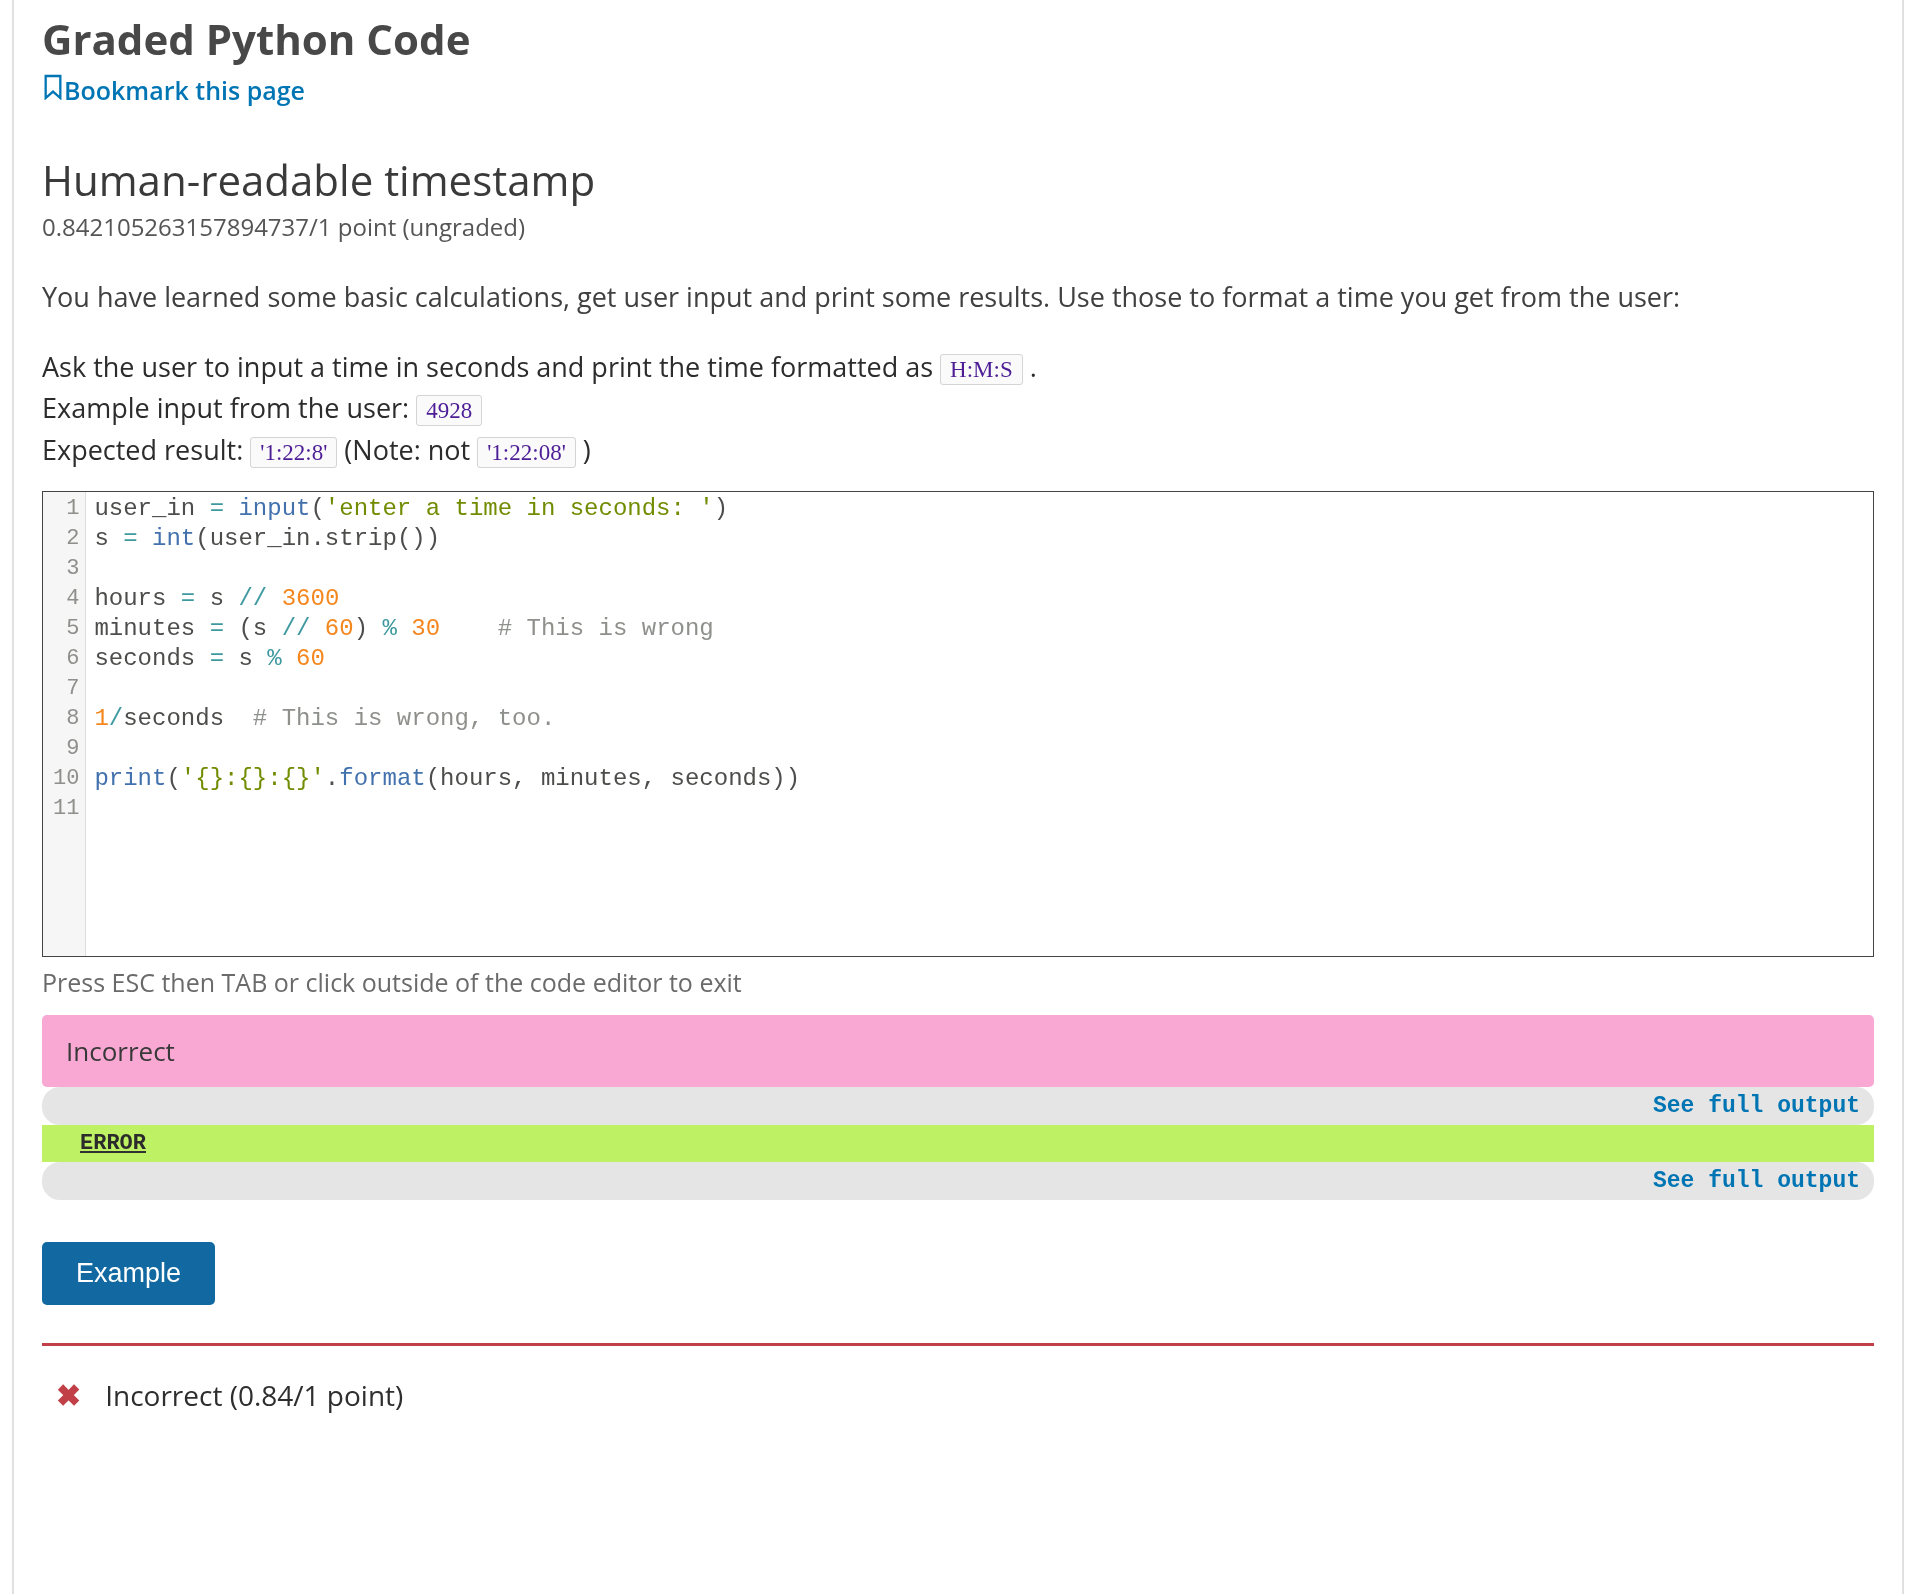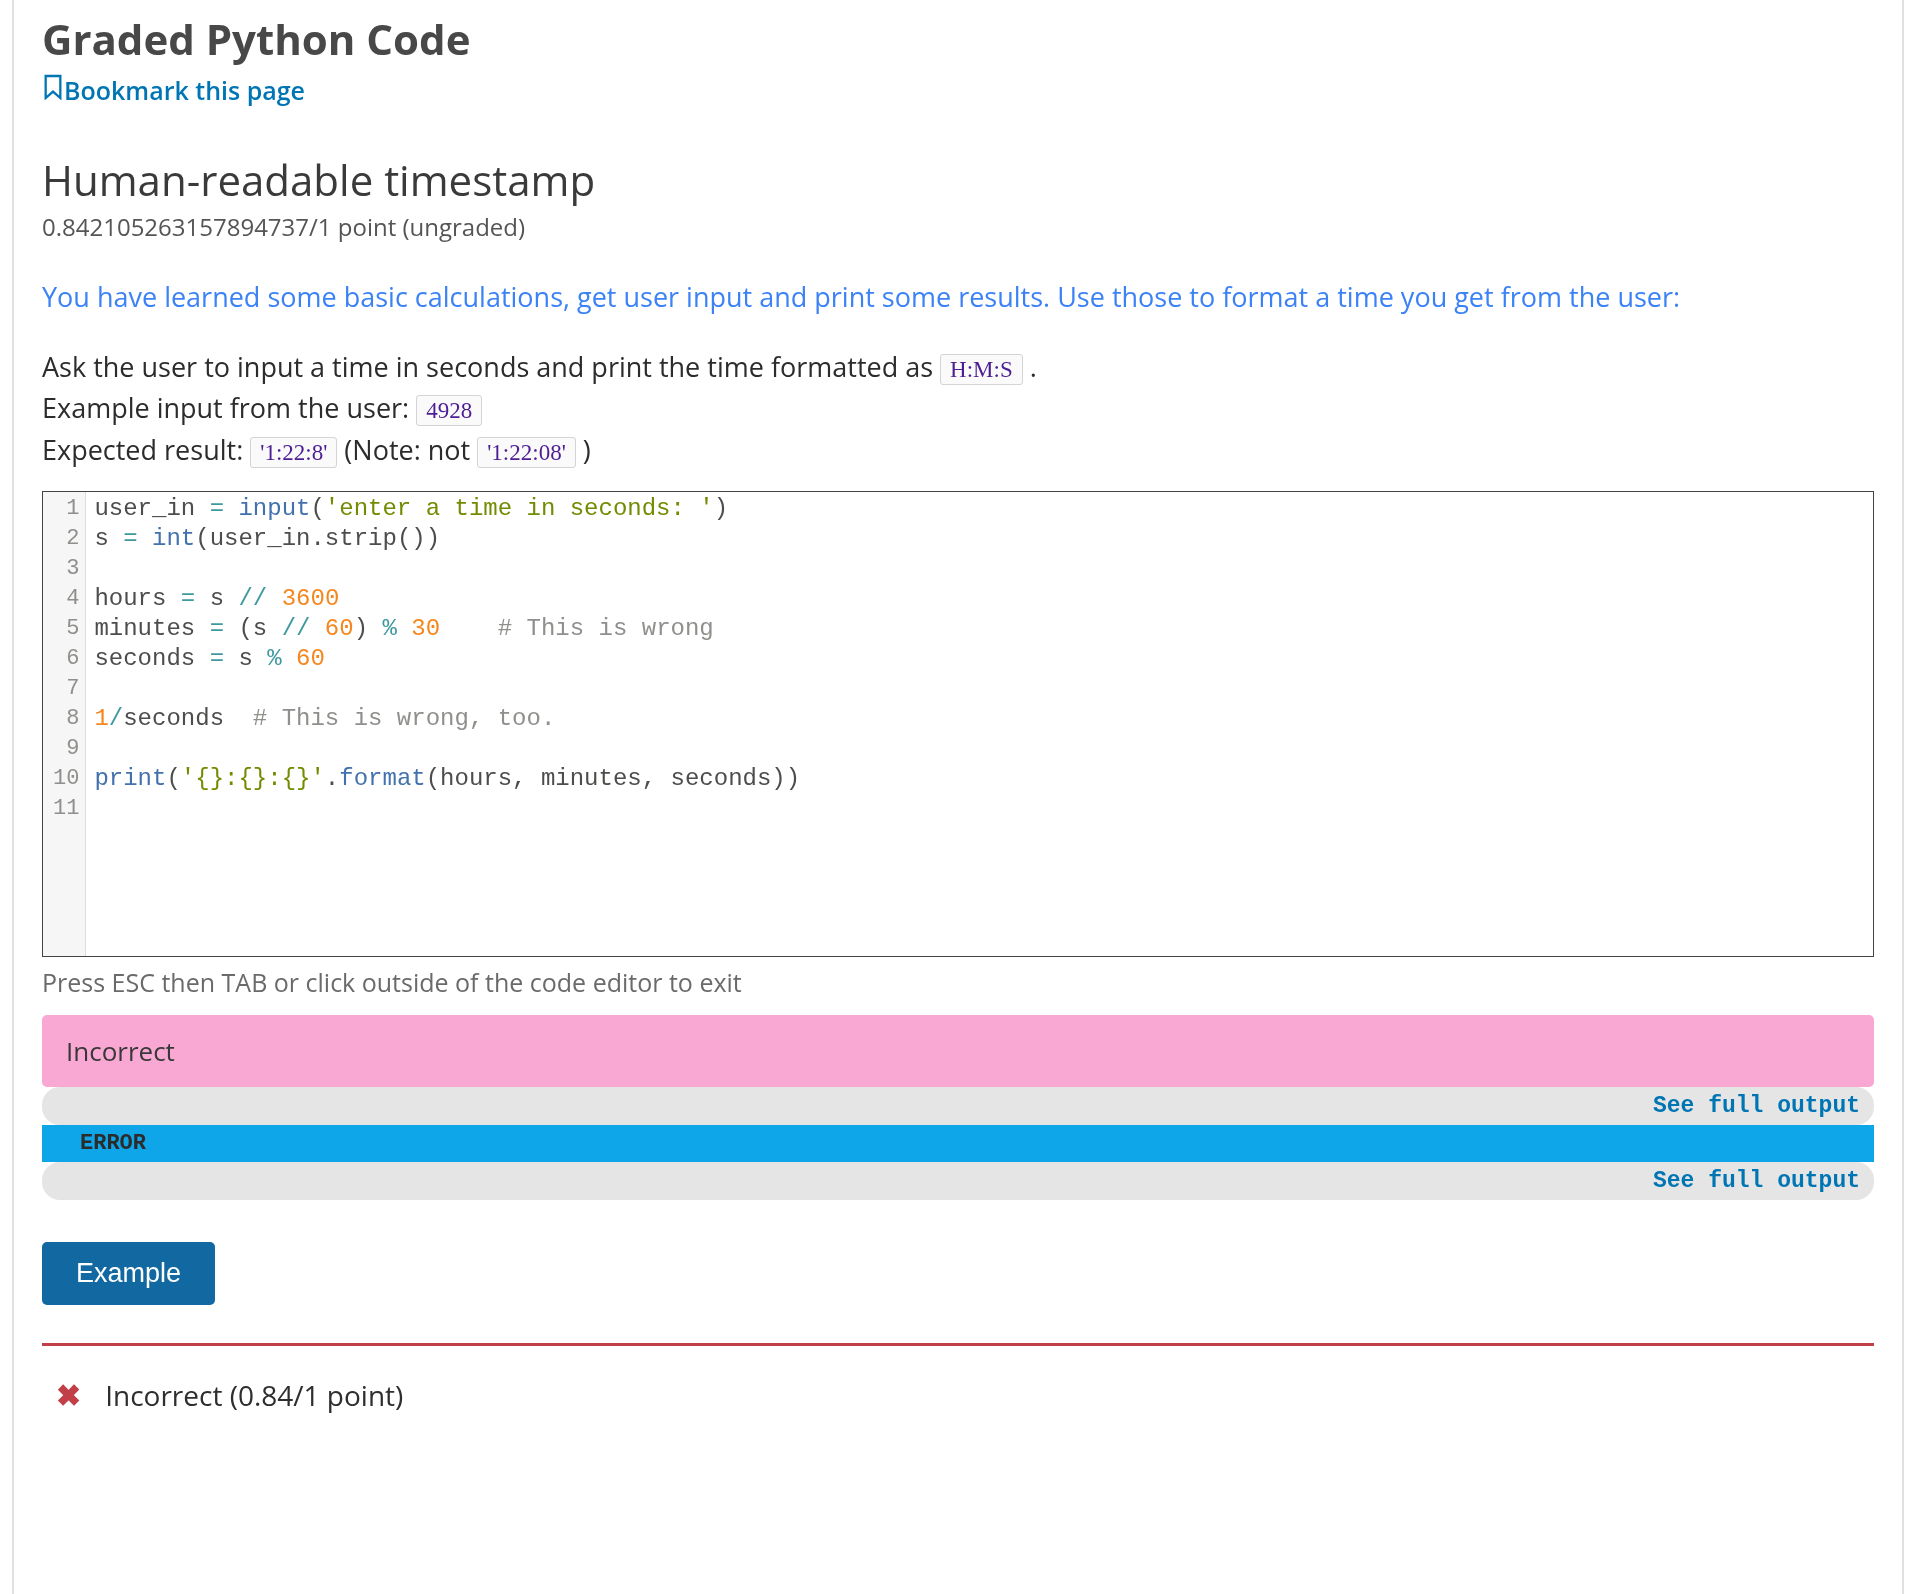--- a/index.html
+++ b/index.html
@@ -41,21 +41,21 @@
     margin-bottom: 2px;
   }
   .score-line {
     font-size: 24px;
     color: #555;
     margin-bottom: 34px;
   }
   .description p {
     font-size: 27px;
     line-height: 1.5;
-    color: #3b82f6;
+    color: #404040;
     margin-bottom: 28px;
   }
   .description .block2 {
     font-size: 27px;
     line-height: 1.55;
     color: #2c2c2c;
     margin-bottom: 20px;
   }
   code.inline {
     font-family: Liberation Serif, serif;
@@ -123,21 +123,21 @@
     font-family: "Consolas","Menlo","Courier New",monospace;
     font-size: 22px;
   }
   .results-row {
     display: flex;
     justify-content: space-between;
     align-items: center;
     padding: 6px 14px;
   }
   .results-row.shaded { background: #e5e5e5; border-radius: 18px; }
-  .results-row.light  { background: #0ea5e9; }
+  .results-row.light  { background: #bef264; text-decoration: underline; }
   .see-full {
     color: #0075b4;
     font-weight: 700;
     cursor: pointer;
     font-size: 23px;
   }
   .err-label {
     font-weight: 700;
     padding-left: 24px;
     color: #2b2b2b;

